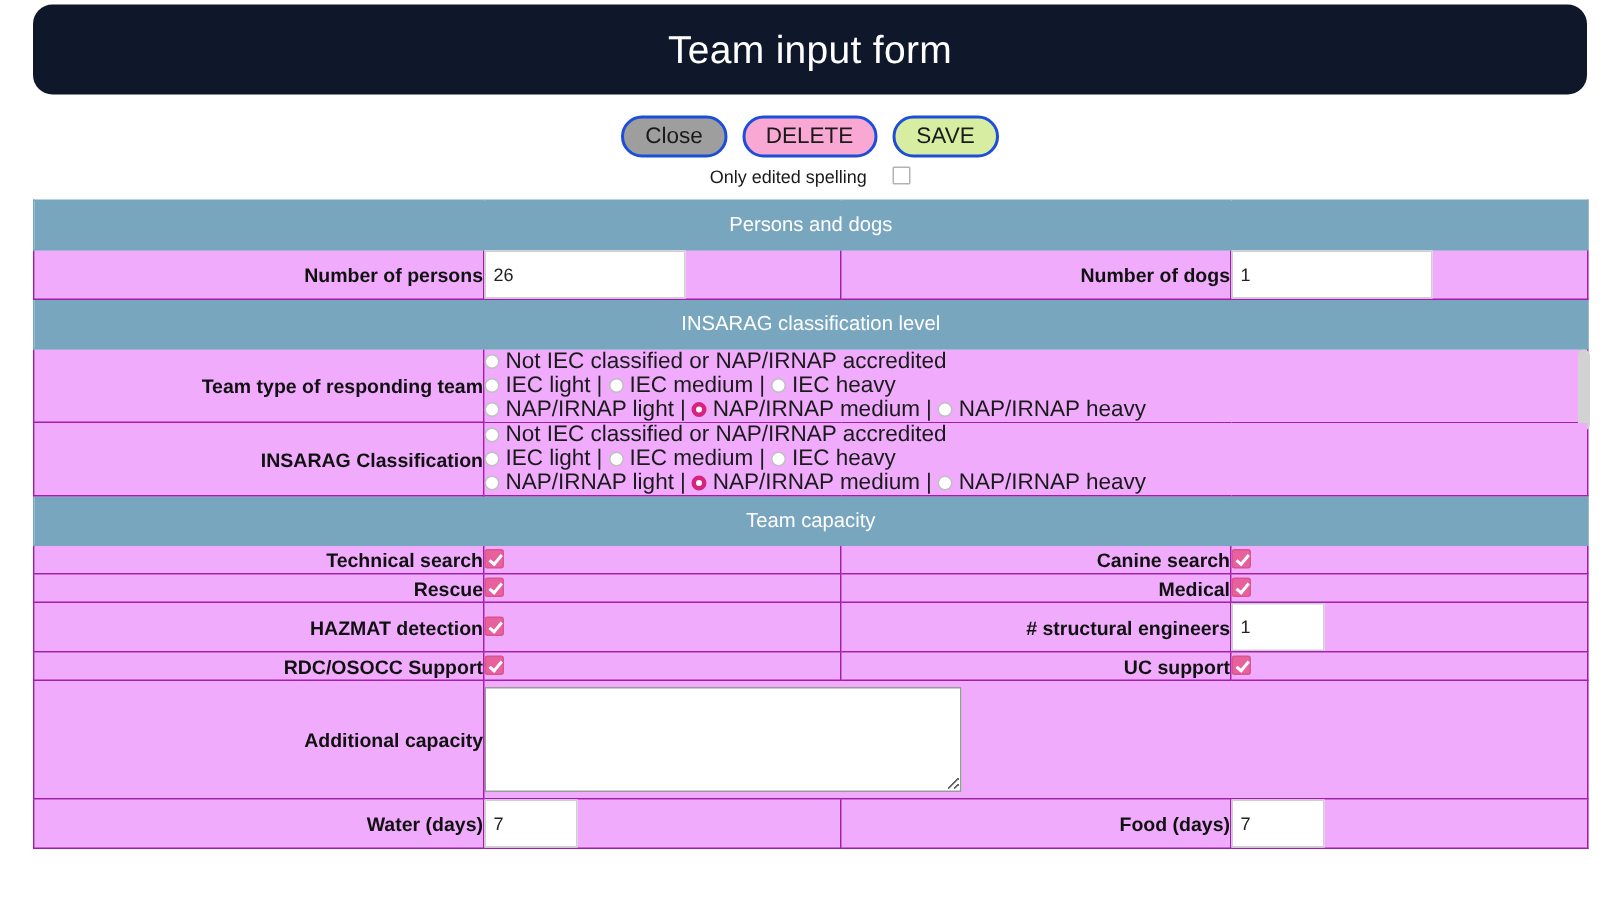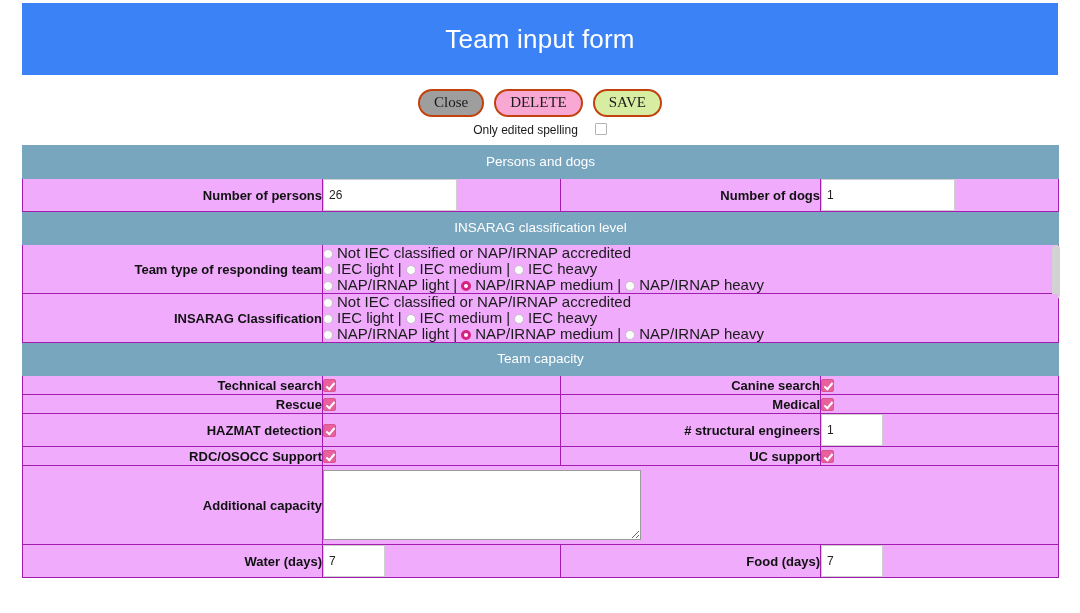--- a/index.html
+++ b/index.html
@@ -7,50 +7,51 @@
     margin: 0; padding: 0;
     width: 1080px; height: 613px;
     background: #ffffff;
     font-family: "Liberation Sans", sans-serif;
     overflow: hidden;
   }
 
   
   .page-header {
     margin: 3px 22px 0 22px;
-    height: 72px;
-    background: #3b82f6;
+    height: 60px;
+    background: #0f172a;
     display: flex;
     align-items: center;
     justify-content: center;
+    border-radius: 13px;
   }
   .page-header .title {
     color: #ffffff;
     font-size: 26px;
     font-weight: 400;
     letter-spacing: .2px;
   }
 
   
   .toolbar {
     margin-top: 14px;
     display: flex;
     align-items: center;
     justify-content: center;
     gap: 10px;
   }
   .pill {
-    border: 2px solid #c2410c;
+    border: 2px solid #1d4ed8;
     border-radius: 18px;
     padding: 4px 14px 5px 14px;
     font-size: 15px;
     line-height: 1;
     color: #1a1a1a;
     cursor: pointer;
-    font-family: Liberation Serif, serif;
+    font-family: Liberation Sans, sans-serif;
   }
   .pill.close  { background: #9e9e9e; }
   .pill.delete { background: #f9a8d4; }
   .pill.save   { background: #d6eda2; }
 
   .spellrow {
     margin-top: 6px;
     display: flex;
     align-items: flex-start;
     justify-content: center;

